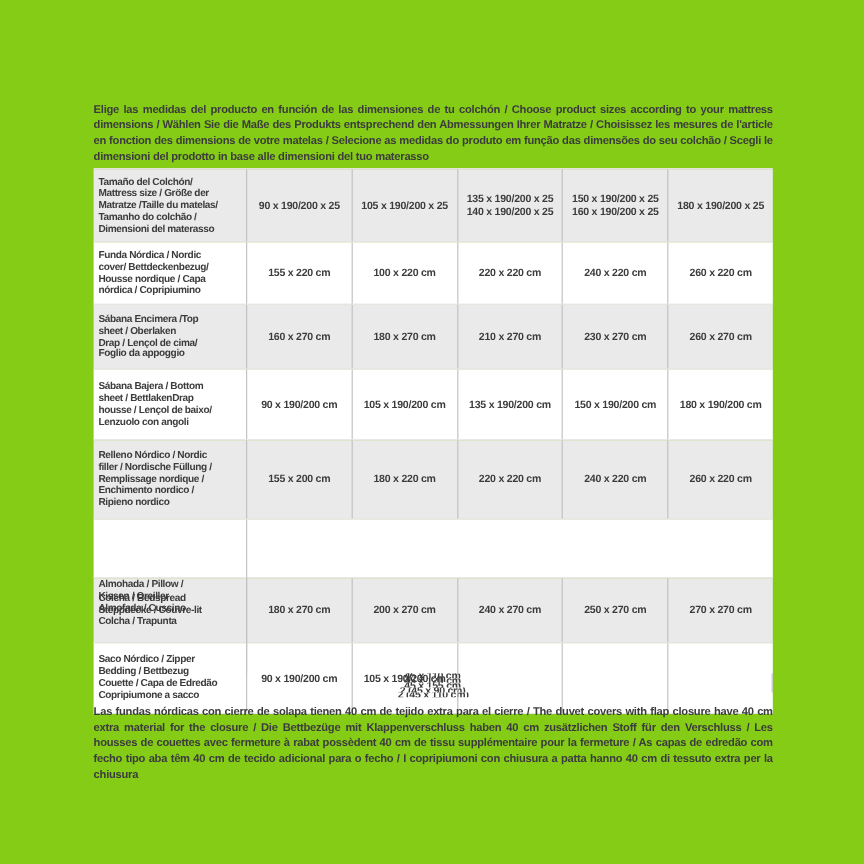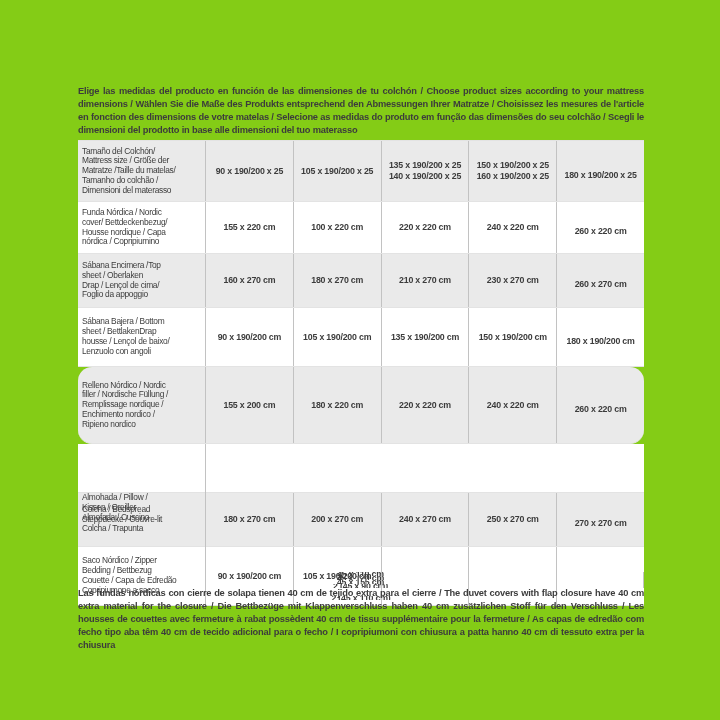--- a/index.html
+++ b/index.html
@@ -29,35 +29,35 @@
     display:flex;
     border-bottom:1px solid #e3e3e3;
     box-sizing:border-box;
   }
   .trow:nth-child(odd){background:#eaeaea;}
   .trow:nth-child(even){background:#ffffff;}
   .trow:nth-child(1){height:61px;}
   .trow:nth-child(2){height:52px;justify-content:center;}
   .trow:nth-child(3){height:54px;}
   .trow:nth-child(4){height:59px;}
-  .trow:nth-child(5){height:77px;border-radius:14px;}
+  .trow:nth-child(5){height:66px;}
   .trow:nth-child(6){height:49px;flex-direction:column;}
   .trow:nth-child(7){height:54px;}
   .trow:nth-child(8){height:59px;}
   .cell{
     box-sizing:border-box;
     display:flex;align-items:center;
     border-right:1px solid #c2c2c2;
     overflow:hidden;
   }
-  .cell:last-child{border-right:none;margin-top:8px;}
+  .cell:last-child{border-right:none;}
   .label-cell{
     width:128px;flex:0 0 128px;
     padding:2px 2px 2px 4px;
-    font-size:8.4px;font-weight:normal;
+    font-size:8.4px;font-weight:bold;
     line-height:9.8px;
     letter-spacing:-0.3px;
     white-space:pre-line;
     text-align:left;
   }
   .value-cell{
     flex:1 1 0;
     justify-content:center;
     font-size:8.8px;font-weight:bold;
     line-height:11px;

